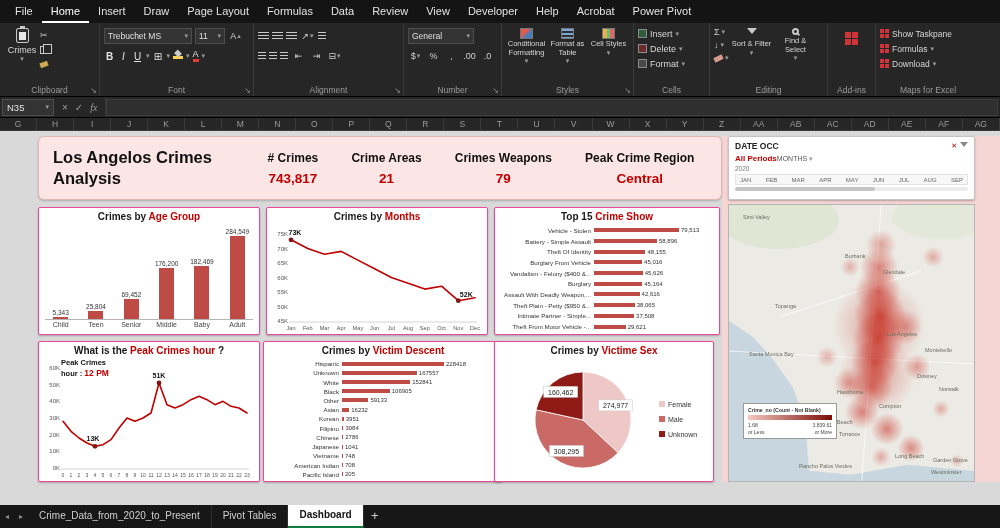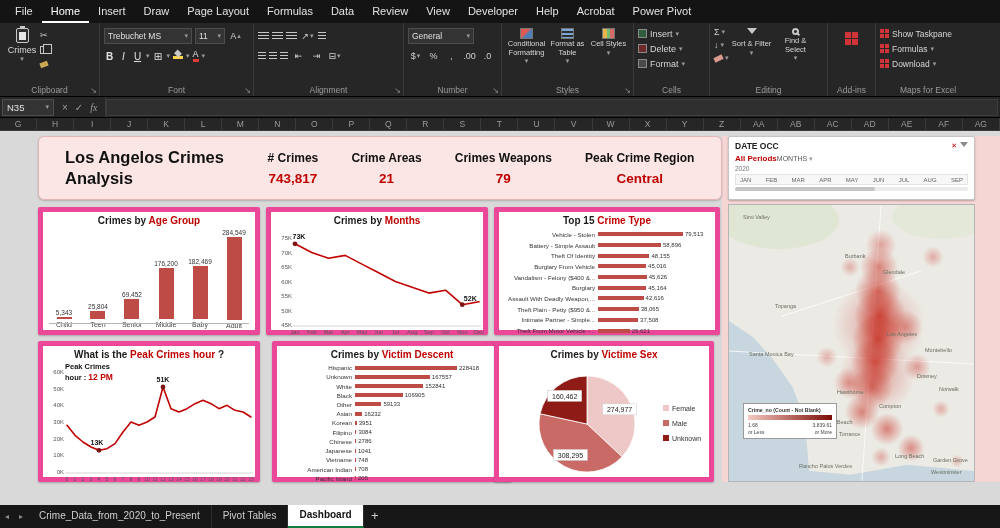--- a/index.html
+++ b/index.html
@@ -65,27 +65,27 @@
   
   .colrow { position:absolute; left:0; top:118px; width:1000px; height:13px; background:#262626; display:flex; border-bottom:1px solid #3a3a3a; }
   .colh { flex:1; color:#9a9a9a; font-size:8.5px; text-align:center; line-height:13px; border-right:1px solid #3a3a3a; }
 
   
   .sheet { position:absolute; left:0; top:131px; width:1000px; height:374px; background:#d9d9d9; overflow:hidden; }
   .right-backdrop { position:absolute; left:722px; top:5px; width:278px; height:346px; background:#f6d5d5; }
   .hl { color:#c00000; }
 
   .dash-header { position:absolute; left:38px; top:5px; width:684px; height:64px; background:#fbe5e5; border:1px solid #e3b6b6; border-radius:6px; display:flex; align-items:center; box-shadow:0 1px 2px rgba(0,0,0,.2); }
-  .dash-title { width:212px; padding-left:26px; font-size:16.5px; font-weight:bold; color:#111; line-height:1.25; }
+  .dash-title { width:212px; padding-left:14px; font-size:16.5px; font-weight:bold; color:#111; line-height:1.25; }
   .kpis { flex:1; display:flex; justify-content:space-around; align-items:center; padding-right:10px; }
   .kpi { text-align:center; }
   .kpi-label { font-size:12px; font-weight:bold; color:#111; margin-bottom:6px; }
   .kpi-value { font-size:13.5px; font-weight:bold; color:#c00000; }
 
-  .card { position:absolute; background:#fff; border:5px solid #ec4899; border-radius:2px; box-shadow:0 1px 2px rgba(0,0,0,.25); }
+  .card { position:absolute; background:#fff; border:1px solid #ec4899; border-radius:2px; box-shadow:0 1px 2px rgba(0,0,0,.25); }
   .ctitle { position:absolute; left:0; right:0; top:3px; text-align:center; font-size:10px; font-weight:bold; color:#1a1a1a; }
   .cbody { position:absolute; left:4px; right:4px; top:17px; bottom:2px; }
 
   
   .vbars { display:flex; height:100%; position:relative; }
   .vcol { flex:1; display:flex; flex-direction:column; align-items:center; }
   .vstack { display:flex; flex-direction:column; justify-content:flex-end; align-items:center; }
   .vval { font-size:6.5px; color:#333; margin-bottom:1px; white-space:nowrap; }
   .vbar { width:15px; background:#bf4b47; }
   .vcat { font-size:7px; color:#444; margin-top:2px; white-space:nowrap; }
@@ -518,21 +518,21 @@
             <line x1="18" y1="97" x2="206" y2="97" stroke="#bbb" stroke-width="0.6"></line>
             <polyline points="20,14.799999999999999 36.72727272727273,23.499999999999996 53.45454545454545,29.299999999999997 70.18181818181819,26.399999999999995 86.9090909090909,35.10000000000001 103.63636363636364,43.800000000000004 120.36363636363636,52.5 137.0909090909091,58.3 153.8181818181818,64.1 170.54545454545453,61.199999999999996 187.27272727272728,75.69999999999999 204,72.80000000000001" fill="none" stroke="#c00000" stroke-width="1.6" stroke-linejoin="round" stroke-linecap="round"></polyline>
             <circle cx="20" cy="14.799999999999999" r="2.4" fill="#7e1416"></circle>
             <text x="24" y="9.799999999999999" text-anchor="middle" font-size="7" font-weight="bold" fill="#111">73K</text>
             <circle cx="187.27272727272728" cy="75.69999999999999" r="2.4" fill="#7e1416"></circle>
             <text x="195.27272727272728" y="71.69999999999999" text-anchor="middle" font-size="7" font-weight="bold" fill="#111">52K</text>
           </svg></div>
     </div>
 
     <div class="card" style="left:494px;top:76px;width:226px;height:128px">
-      <div class="ctitle"><span>Top 15 </span><span class="hl">Crime Type</span><span></span></div>
+      <div class="ctitle"><span>Top 15 </span><span class="hl">Crime Show</span><span></span></div>
       <div class="cbody" id="c2">
           <div class="hrow" style="height: 10.7px;">
             <div class="hlab" style="width: 95px;">Vehicle - Stolen</div>
             <div class="hbarr" style="width: 85px;"></div>
             <div class="hval">79,513</div>
           </div>
           <div class="hrow" style="height: 10.7px;">
             <div class="hlab" style="width: 95px;">Battery - Simple Assault</div>
             <div class="hbarr" style="width: 62.9603px;"></div>
             <div class="hval">58,896</div>
@@ -620,21 +620,21 @@
             <text x="116" y="19" text-anchor="middle" font-size="7" font-weight="bold" fill="#111">51K</text>
             <circle cx="52" cy="87.33333333333333" r="2.4" fill="#7e1416"></circle>
             <text x="50" y="82.33333333333333" text-anchor="middle" font-size="7" font-weight="bold" fill="#111">13K</text>
           </svg></div>
       <div class="peak-note">
         <div><span>Peak Crimes</span></div>
         <div><span>hour : </span><span class="hl">12 PM</span></div>
       </div>
     </div>
 
-    <div class="card" style="left:272px;top:210px;width:240px;height:141px">
+    <div class="card" style="left:263px;top:210px;width:240px;height:141px">
       <div class="ctitle"><span>Crimes by </span><span class="hl">Victim Descent</span><span></span></div>
       <div class="cbody" id="c4">
           <div class="hrow" style="height: 9.23077px;">
             <div class="hlab" style="width: 74px;">Hispanic</div>
             <div class="hbarr" style="width: 102px;"></div>
             <div class="hval">228418</div>
           </div>
           <div class="hrow" style="height: 9.23077px;">
             <div class="hlab" style="width: 74px;">Unknown</div>
             <div class="hbarr" style="width: 74.8225px;"></div>

